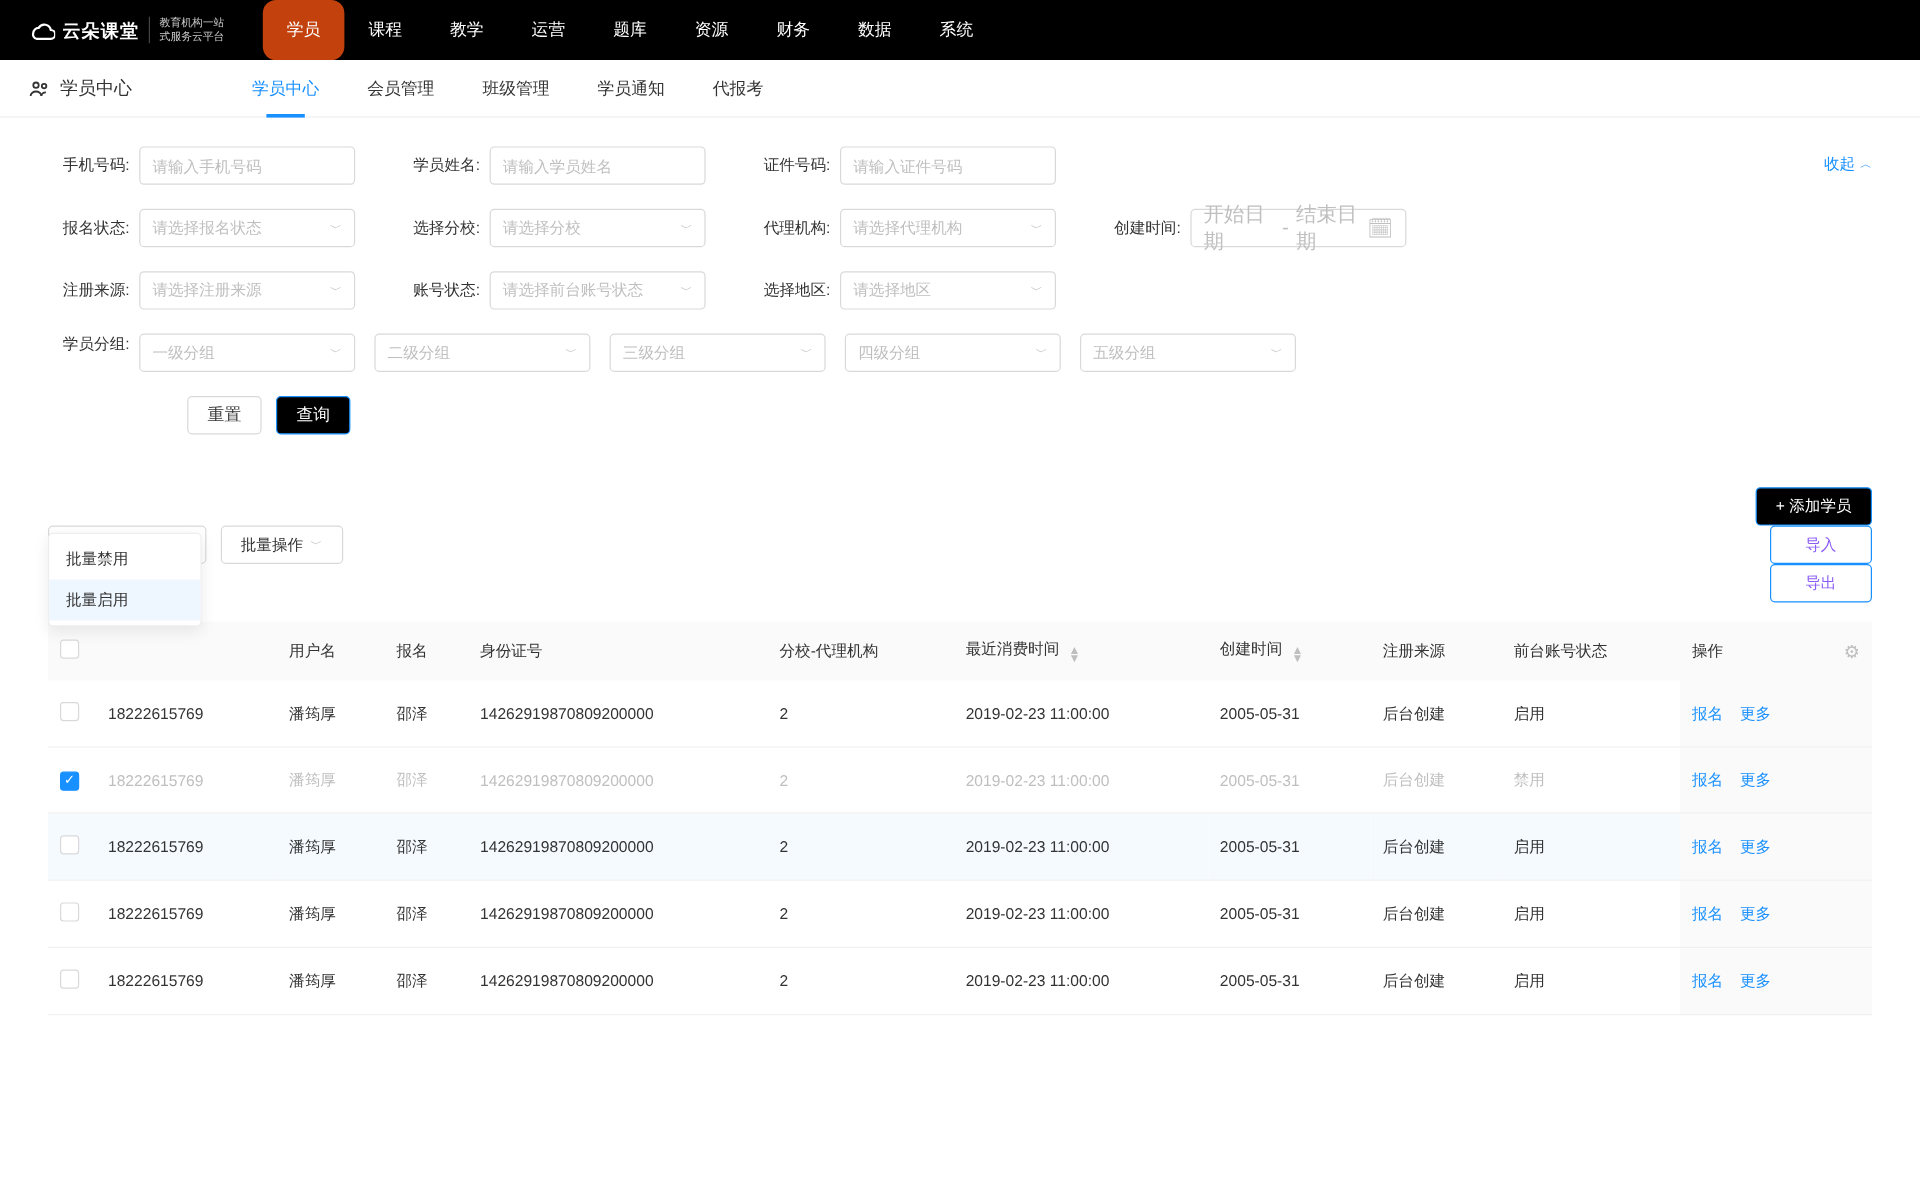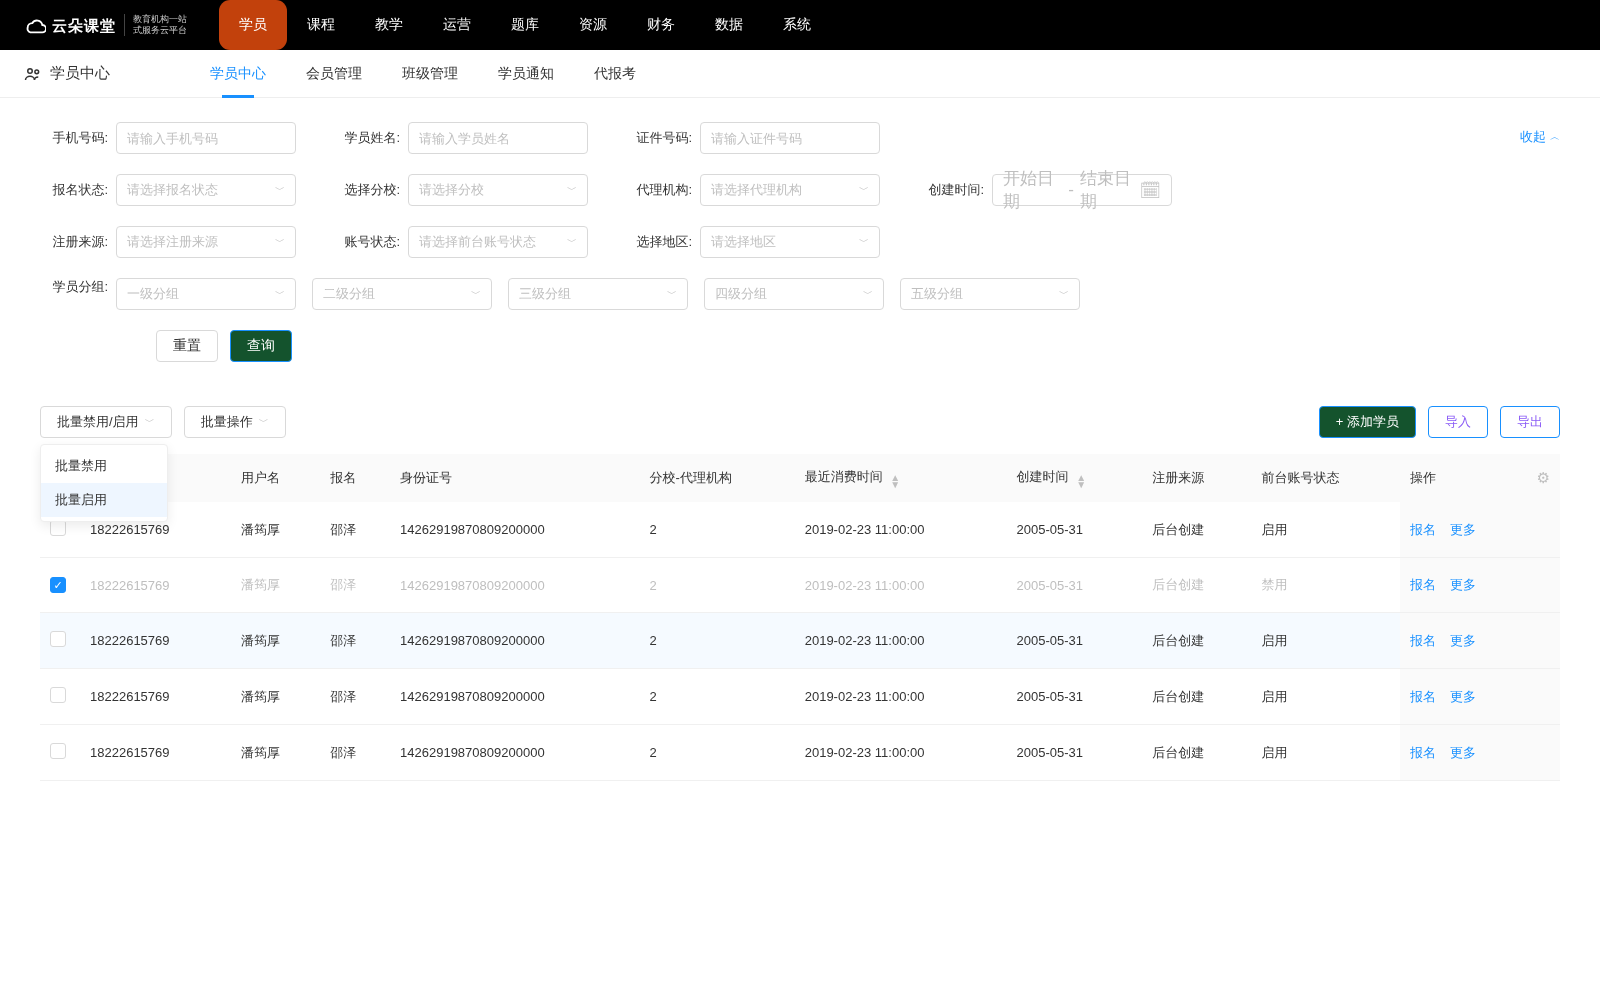--- a/index.html
+++ b/index.html
@@ -38,26 +38,26 @@
   .date-range span.sep { margin: 0 6px; }
   .cal-icon { margin-left: auto; color: #bfbfbf; }
   .collapse-link { color: #1890ff; font-size: 13px; cursor: pointer; display: flex; align-items: center; position: absolute; right: 40px; top: 30px; }
   .collapse-link .caret { margin-left: 4px; font-size: 10px; }
 
   .group-row .select { width: 180px; margin-right: 16px; }
   .group-row .filter-label { min-width: 68px; }
 
   .btn { height: 32px; padding: 0 16px; border-radius: 4px; font-size: 14px; cursor: pointer; display: inline-flex; align-items: center; justify-content: center; border: 1px solid #d9d9d9; background: #fff; color: #333; }
   .btn + .btn { margin-left: 12px; }
-  .btn-primary { background: #14532d; border-color: #1890ff; color: #fff; }
+  .btn-primary { background: #000000; border-color: #1890ff; color: #fff; }
   .btn-row { padding-left: 116px; }
 
   .toolbar { display: flex; align-items: center; padding: 16px 40px; position: relative; }
   .toolbar .btn { font-size: 13px; }
-  .toolbar-right { margin-left: auto; display: flex; }
+  .toolbar-right { margin-left: auto; display: flex; flex-direction: column; }
   .btn-outline-primary { border-color: #1890ff; color: #8b5cf6; background: #fff; }
 
   .dropdown-menu { position: absolute; top: 54px; left: 40px; min-width: 128px; background: #fff; border: 1px solid #eee; border-radius: 4px; box-shadow: 0 4px 12px rgba(0,0,0,0.08); z-index: 100; padding: 4px 0; }
   .dropdown-menu .menu-item { padding: 8px 14px; font-size: 13px; cursor: pointer; }
   .dropdown-menu .menu-item.hover { background: #eef6ff; }
 
   .table-wrap { padding: 0 40px 24px; }
   table { width: 100%; border-collapse: collapse; }
   thead th { background: #fafafa; text-align: left; padding: 14px 10px; font-weight: 500; font-size: 13px; color: #333; }
   tbody td { padding: 18px 10px; border-bottom: 1px solid #f0f0f0; font-size: 13px; }

